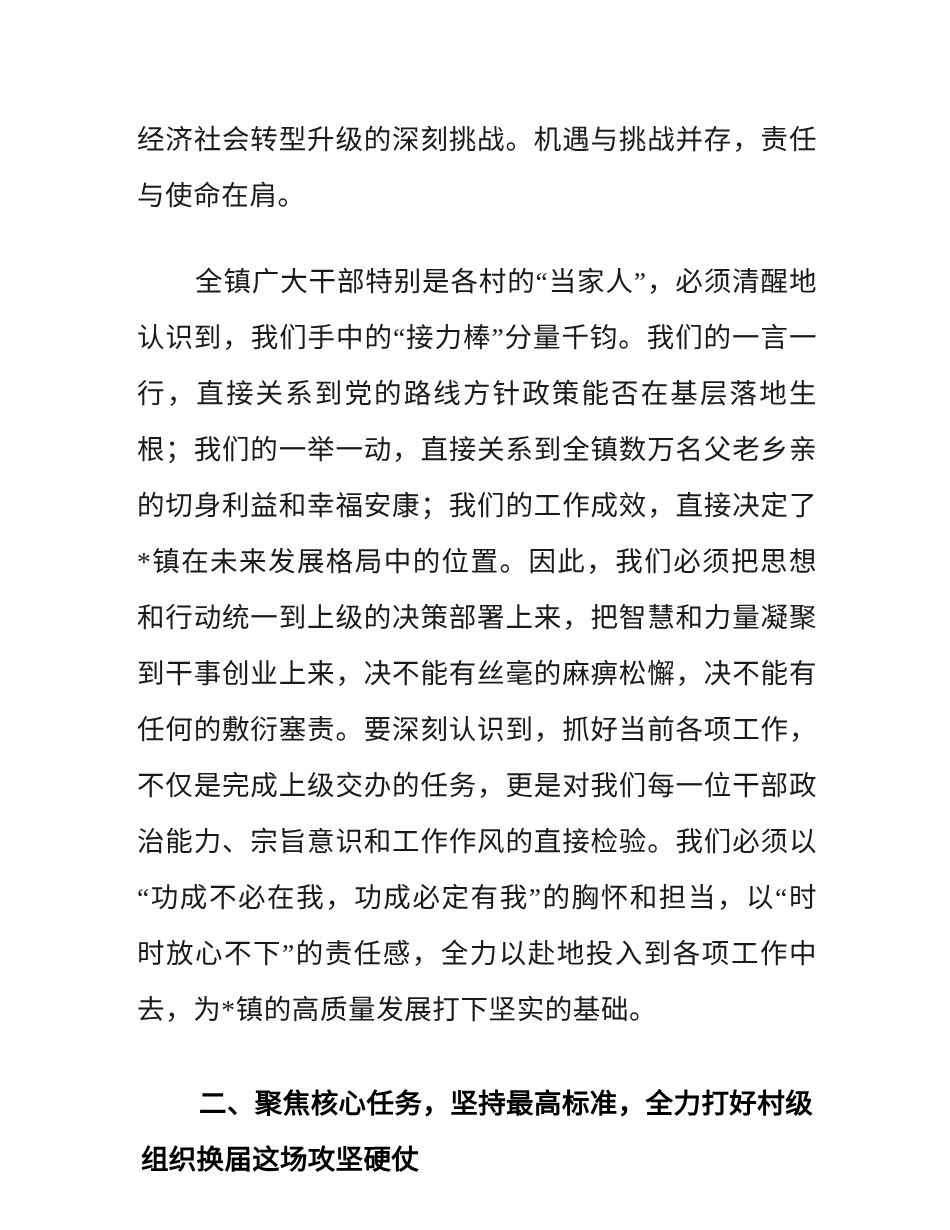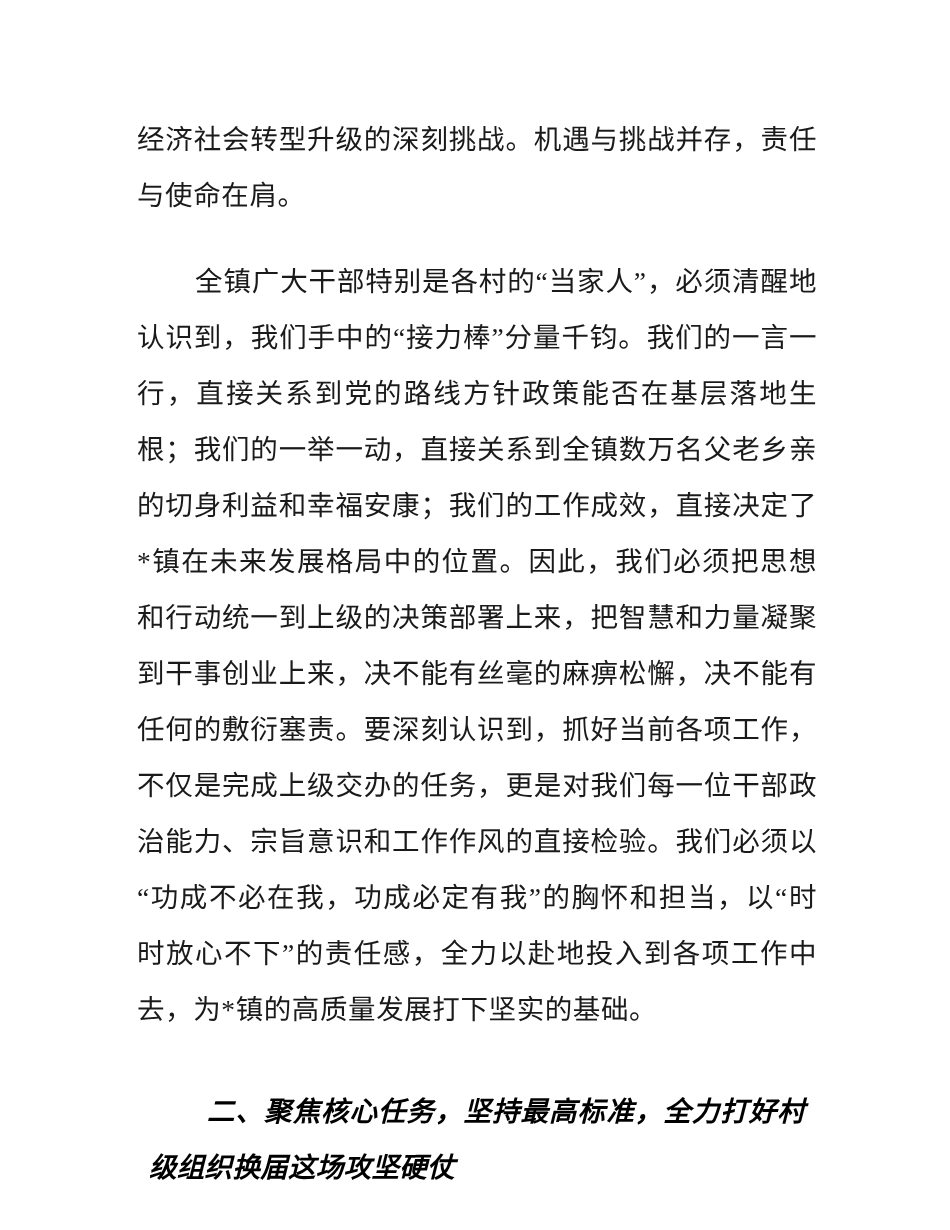--- a/index.html
+++ b/index.html
@@ -50,24 +50,23 @@
 
   
   .heading {
     font-family: "Liberation Sans", "DejaVu Sans", sans-serif;
     font-weight: bold;
     font-size: 27.5px;
     line-height: 56px;
     color: #000000;
     text-align: justify;
     text-justify: inter-ideograph;
-    margin: 12px;
+    margin: 4px;
     text-indent: 58px;
     letter-spacing: 0.3px;
-    font-style: italic;
   }
   .gap-md { height: 30px; }
   .gap-lg { height: 34px; }
 </style>
 </head>
 <body>
 
 <div class="page">
   <div class="content-area">
 

